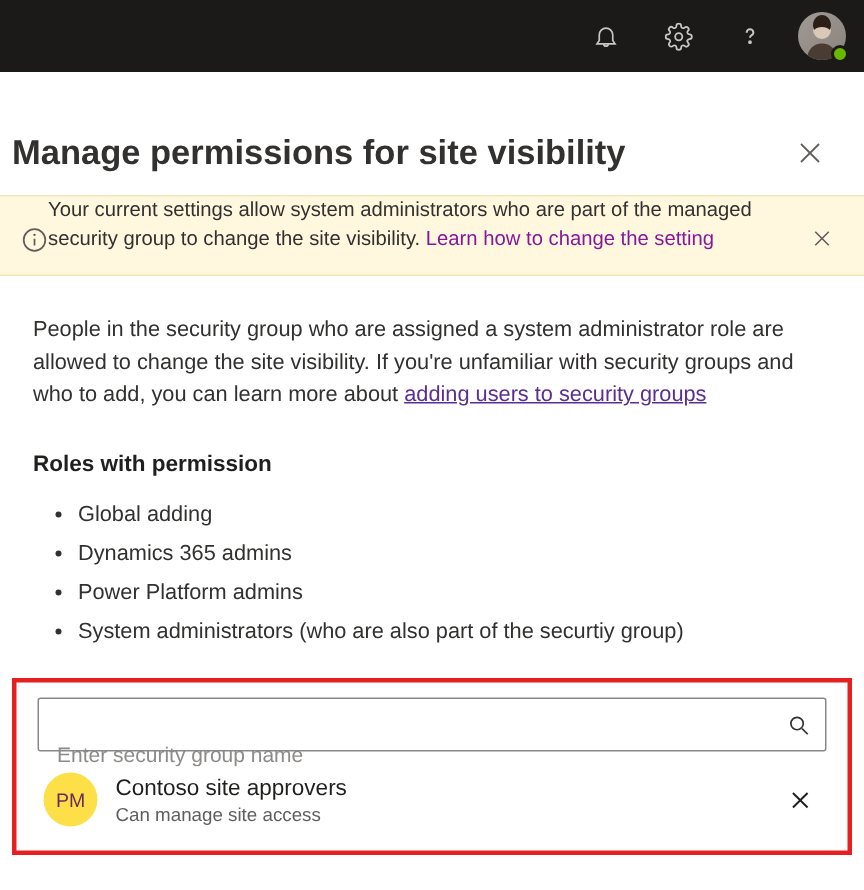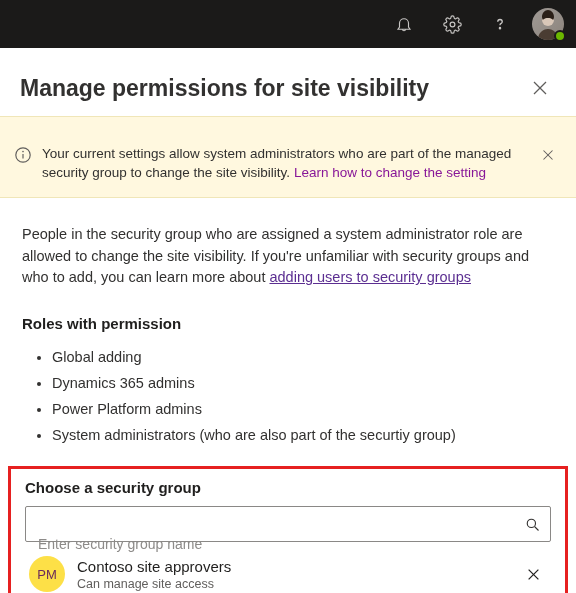--- a/index.html
+++ b/index.html
@@ -52,46 +52,46 @@
     right:-2px;
     bottom:-2px;
     width:12px;
     height:12px;
     border-radius:50%;
     background:#6bb700;
     border:2px solid #1b1a19;
   }
   .content-header {
     display:flex;
-    align-items:center;
+    align-items:flex-start;
     justify-content:space-between;
-    padding: 26px 22px 14px 20px;
+    padding: 26px 22px 14px 8px;
+    margin-top: 14px;
   }
   .page-title {
     font-size: 23px;
     font-weight: 600;
     color: #323130;
   }
   .close-x {
     width:28px;
     height:28px;
     display:flex;
     align-items:center;
     justify-content:center;
     cursor:pointer;
     color:#605e5c;
   }
   .info-banner {
     background:#fff8df;
     border-top:1px solid #f0e6b8;
     border-bottom:1px solid #f0e6b8;
-    padding:28px 18px 14px 14px;
-    display:flex;
-    gap:10px;
-    align-items:flex-start;
+    padding:0 18px 14px 14px;
+    display:flex;
+    align-items:flex-end;
   }
   .info-icon {
     flex-shrink:0;
     width:18px;
     height:18px;
     color:#605e5c;
     margin-top:1px;
   }
   .banner-text {
     flex:1;
@@ -293,21 +293,20 @@
   <div class="section-heading">Roles with permission</div>
   <ul class="roles">
     <li>Global adding</li>
     <li>Dynamics 365 admins</li>
     <li>Power Platform admins</li>
     <li>System administrators (who are also part of the securtiy group)</li>
   </ul>
 </div>
 
 <div class="highlight-frame">
-  <div class="choose-heading">Choose a security group</div>
   <div class="search-wrap">
     <input class="search-input" type="text" placeholder="Enter security group name" style="">
     <div class="search-icon">
       <svg width="15" height="15" viewBox="0 0 20 20" fill="none" stroke="currentColor" stroke-width="1.5">
           <circle cx="8.5" cy="8.5" r="5.5"></circle>
           <line x1="13" y1="13" x2="18" y2="18"></line>
         </svg>
     </div>
   </div>
 

